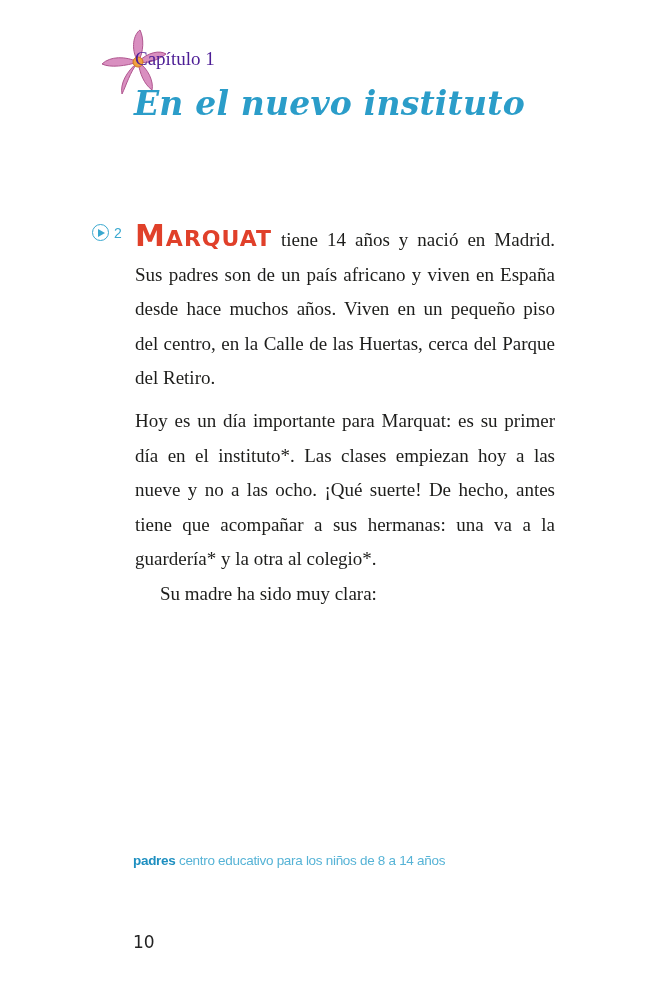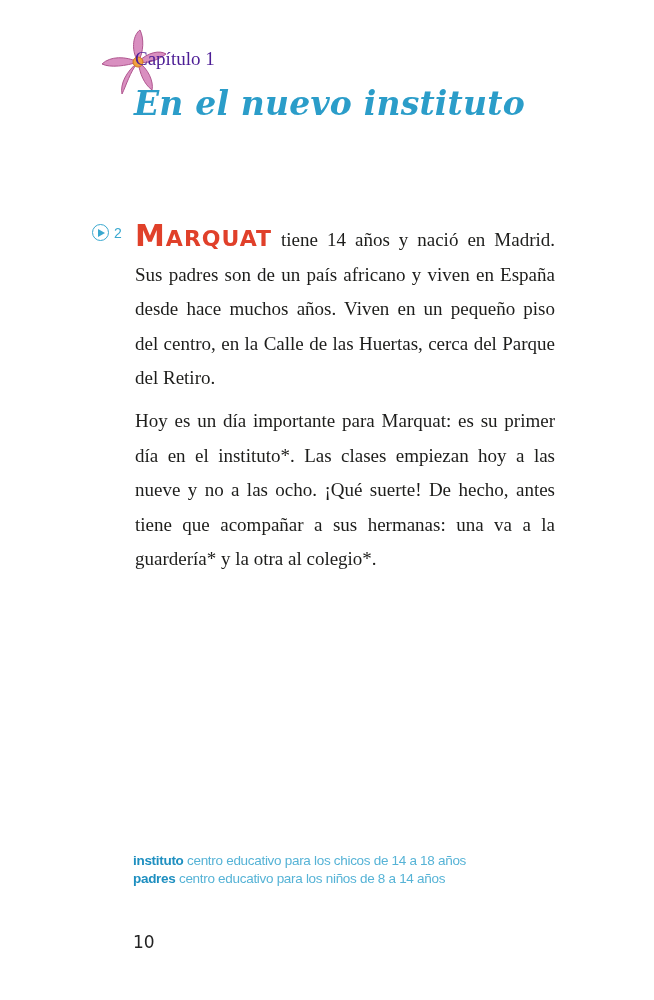--- a/index.html
+++ b/index.html
@@ -45,20 +45,20 @@
     </span>
   <span class="num">2</span>
 </div>
 
 <div class="text p1">
   <p><span class="dropcap"><span class="big">M</span><span>ARQUAT</span></span><span> tiene 14 años y nació en Madrid. Sus padres son de un país africano y viven en España desde hace muchos años. Viven en un pequeño piso del centro, en la Calle de las Huertas, cerca del Parque del Retiro.</span></p>
 </div>
 
 <div class="text p2">
   <p>Hoy es un día importante para Marquat: es su primer día en el instituto*. Las clases empiezan hoy a las nueve y no a las ocho. ¡Qué suerte! De hecho, antes tiene que acompañar a sus hermanas: una va a la guardería* y la otra al colegio*.</p>
+  <p class="ind">Su madre ha sido muy clara:</p>
 </div>
 
 <div class="gloss">
-  <div><b>instituto</b><span> centro educativo para los chicos de 14 a 18 años</span></div>
   <div><b>padres</b><span> centro educativo para los niños de 8 a 14 años</span></div>
 </div>
 
 <div class="pagenum">10</div>
 
 </body></html>

